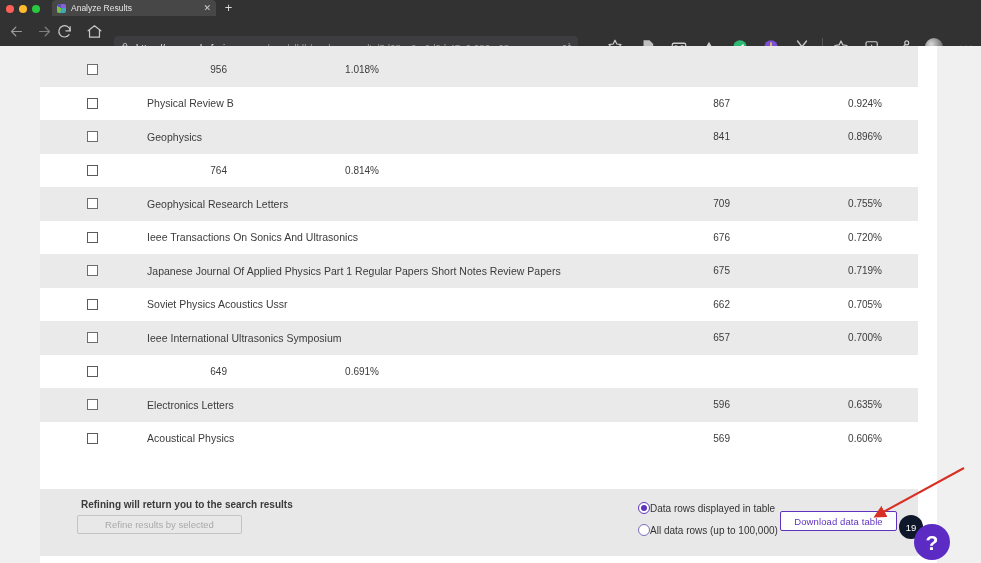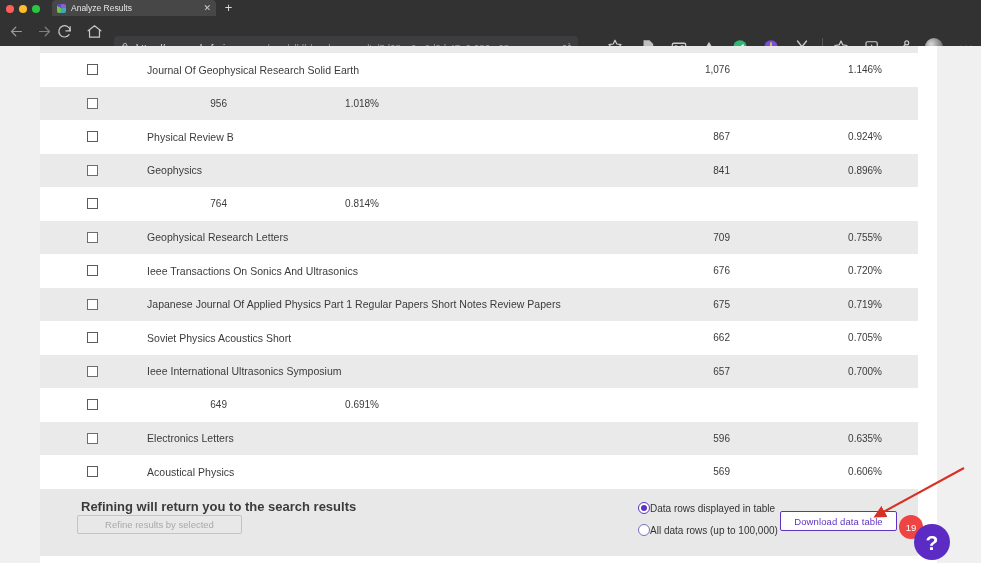--- a/index.html
+++ b/index.html
@@ -83,21 +83,21 @@
   .cell-check { width: 105px; flex: 0 0 105px; display: flex; justify-content: center; align-items: center; }
   .row-checkbox { width: 11px; height: 11px; border: 1px solid #5b5b5b; background: #fff; display: block; }
   .table-row.even .row-checkbox { border-color: #6d6d6d; }
 
   .cell-name { flex: 1 1 auto; font-size: 10.5px; color: #3b3b3b; letter-spacing: 0.02px; padding-left: 2px; }
   .cell-count { width: 120px; flex: 0 0 120px; text-align: right; font-size: 10px; color: #3b3b3b; padding-right: 38px; }
   .cell-pct   { width: 150px; flex: 0 0 150px; text-align: right; font-size: 10px; color: #3b3b3b; padding-right: 36px; }
 
   
   #footer-panel { position: absolute; top: 443px; left: 0; width: 878px; height: 67px; background: #e8e8e8; }
-  #refine-note { position: absolute; top: 10px; left: 41px; font-size: 13px; color: #3b3b3b; font-weight: bold; }
+  #refine-note { position: absolute; top: 10px; left: 41px; font-size: 10px; color: #3b3b3b; font-weight: bold; }
   #refine-button {
     position: absolute; top: 26px; left: 37px; width: 165px; height: 19px;
     background: #e8e8e8; border: 1px solid #c4c4c4; border-radius: 2px;
     font-size: 9.5px; color: #a9a9a9; font-family: "Liberation Sans", sans-serif;
     display: flex; align-items: center; justify-content: center;
   }
 
   #radio-group { position: absolute; top: 8px; left: 598px; width: 180px; }
   .radio-row { display: flex; align-items: center; height: 22px; }
   .radio-outer { width: 12px; height: 12px; border-radius: 50%; border: 1.5px solid #7a6fbf; background: #fff;
@@ -115,21 +115,21 @@
 
   
   #annotation-arrow { position: absolute; top: 418px; left: 820px; width: 110px; height: 60px; pointer-events: none; }
 
   
   #help-widget { position: absolute; top: 465px; left: 896px; width: 56px; height: 52px; }
   #help-button { position: absolute; top: 13px; left: 18px; width: 36px; height: 36px; border-radius: 50%;
     background: #5b2bc4; display: flex; align-items: center; justify-content: center;
     font-size: 21px; color: #ffffff; font-weight: bold; line-height: 1; }
   #help-badge { position: absolute; top: 4px; left: 3px; width: 24px; height: 24px; border-radius: 50%;
-    background: #ef4444; display: flex; align-items: center; justify-content: center;
+    background: #0f172a; display: flex; align-items: center; justify-content: center;
     font-size: 9.5px; color: #ffffff; }
   #help-halo { position: absolute; top: 6px; left: 0px; width: 56px; height: 52px; border-radius: 50%;
     background: #efe9fb; z-index: -1; }
 </style>
 </head>
 <body>
 
 <div id="browser-chrome">
 
   <div id="tab-strip">
@@ -257,28 +257,20 @@
 
 <div id="page-viewport">
   <div id="page-left-gutter"></div>
   <div id="page-right-gutter"></div>
 
   <div id="content-column">
 
     <div id="results-table">
       <div class="table-row even clipped"></div>
 
-      <div class="table-row odd">
-        <div class="cell-check">
-            <span class="row-checkbox"></span>
-          </div>
-        <div class="cell-name">Journal Of Geophysical Research Solid Earth</div>
-        <div class="cell-count">1,076</div>
-        <div class="cell-pct">1.146%</div>
-      </div>
 
       <div class="table-row even">
         <div class="cell-check">
             <span class="row-checkbox"></span>
           </div>
         <div class="cell-count">956</div>
         <div class="cell-pct">1.018%</div>
       </div>
 
       <div class="table-row odd">
@@ -331,21 +323,21 @@
           </div>
         <div class="cell-name">Japanese Journal Of Applied Physics Part 1 Regular Papers Short Notes Review Papers</div>
         <div class="cell-count">675</div>
         <div class="cell-pct">0.719%</div>
       </div>
 
       <div class="table-row odd">
         <div class="cell-check">
             <span class="row-checkbox"></span>
           </div>
-        <div class="cell-name">Soviet Physics Acoustics Short</div>
+        <div class="cell-name">Soviet Physics Acoustics Ussr</div>
         <div class="cell-count">662</div>
         <div class="cell-pct">0.705%</div>
       </div>
 
       <div class="table-row even">
         <div class="cell-check">
             <span class="row-checkbox"></span>
           </div>
         <div class="cell-name">Ieee International Ultrasonics Symposium</div>
         <div class="cell-count">657</div>

